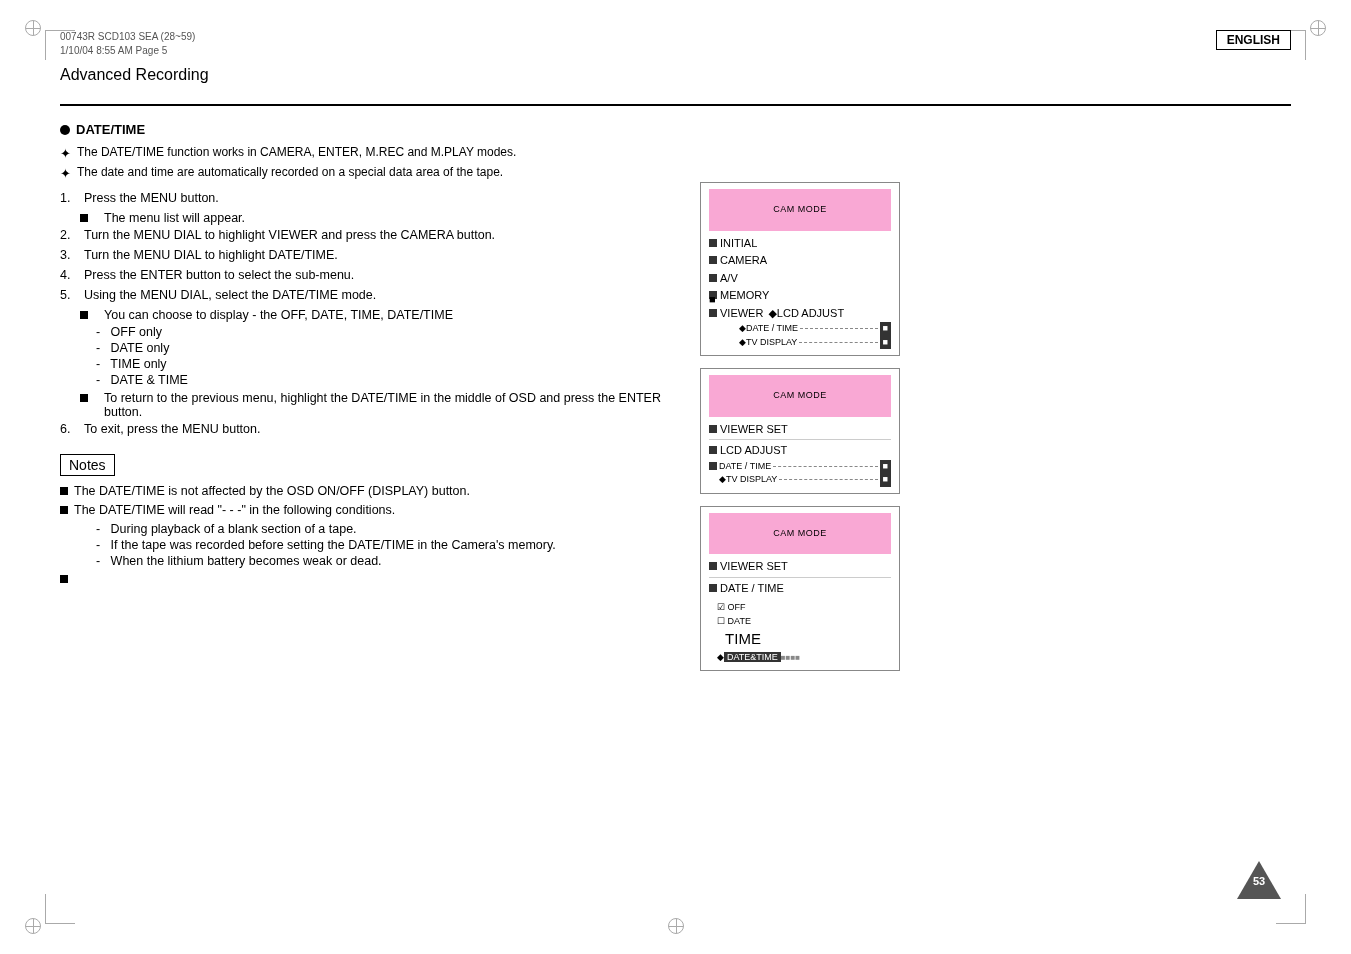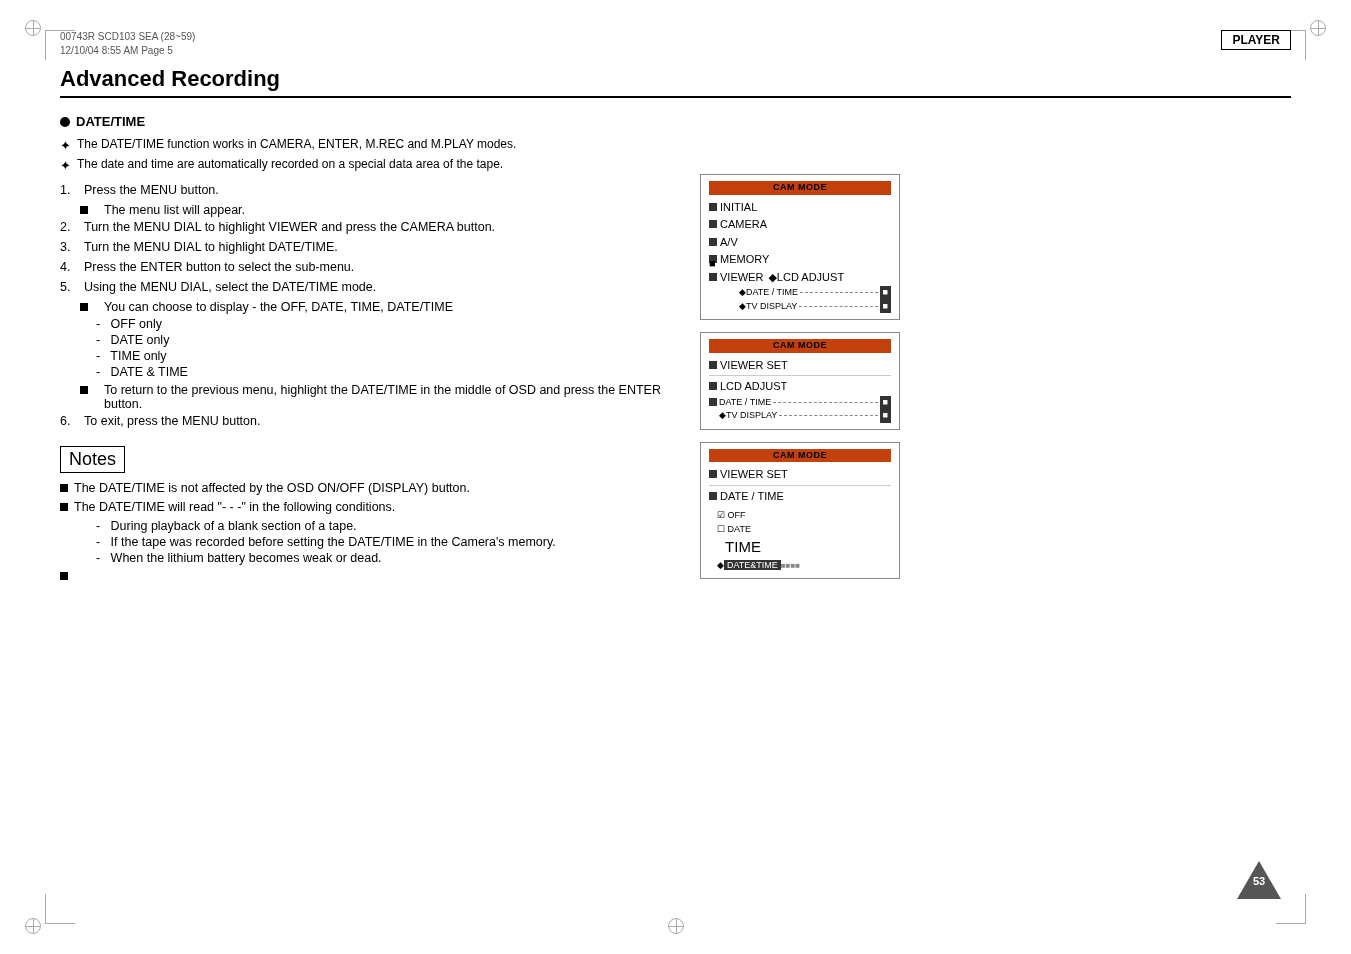--- a/index.html
+++ b/index.html
@@ -86,23 +86,23 @@
 
     
     .title-rule {
       border: none;
       border-bottom: 2px solid #000;
       margin-bottom: 16px;
       margin-top: 4px;
     }
 
     .main-title {
-      font-size: 22px;
-      font-weight: bold;
-      margin-bottom: 4px;
+      font-size: 16px;
+      font-weight: normal;
+      margin-bottom: 20px;
     }
 
     
     .content-area {
       display: flex;
       gap: 20px;
     }
 
     .left-content {
       flex: 1;
@@ -193,21 +193,21 @@
 
     
     .notes-box {
       margin-top: 18px;
       margin-bottom: 10px;
     }
 
     .notes-label {
       border: 1px solid #000;
       padding: 2px 8px;
-      font-size: 18px;
+      font-size: 14px;
       display: inline-block;
       margin-bottom: 8px;
     }
 
     .note-item {
       display: flex;
       align-items: flex-start;
       gap: 6px;
       margin-bottom: 5px;
       font-size: 12.5px;
@@ -216,25 +216,25 @@
     
     .screenshot-box {
       border: 1px solid #888;
       background: #fff;
       padding: 6px 8px;
       font-size: 9px;
       line-height: 1.5;
     }
 
     .screenshot-title-bar {
-      background: #c2410c;
+      background: #f9a8d4;
       text-align: center;
       font-size: 9px;
-      font-weight: bold;
-      padding: 0 0;
+      font-weight: normal;
+      padding: 14px 0;
       margin-bottom: 4px;
       letter-spacing: 0.5px;
     }
 
     .screen-menu-item {
       display: flex;
       align-items: center;
       gap: 3px;
       font-size: 11px;
       margin-bottom: 1px;
@@ -273,23 +273,23 @@
 <div class="corner-mark corner-mark-tl"></div>
 <div class="corner-mark corner-mark-tr"></div>
 <div class="corner-mark corner-mark-bl"></div>
 <div class="corner-mark corner-mark-br"></div>
 
 <div class="page-container">
 
   <div class="top-header">
     <div class="page-info">
       <div>00743R SCD103 SEA (28~59)</div>
-      <div>12/10/04  8:55 AM    Page 5</div>
+      <div>1/10/04  8:55 AM    Page 5</div>
     </div>
-    <div class="english-badge">PLAYER</div>
+    <div class="english-badge">ENGLISH</div>
   </div>
 
   <h1 class="main-title">Advanced Recording</h1>
   <hr class="title-rule">
 
   <div class="content-area">
 
     <div class="left-content">
 
       <div class="section-title">

